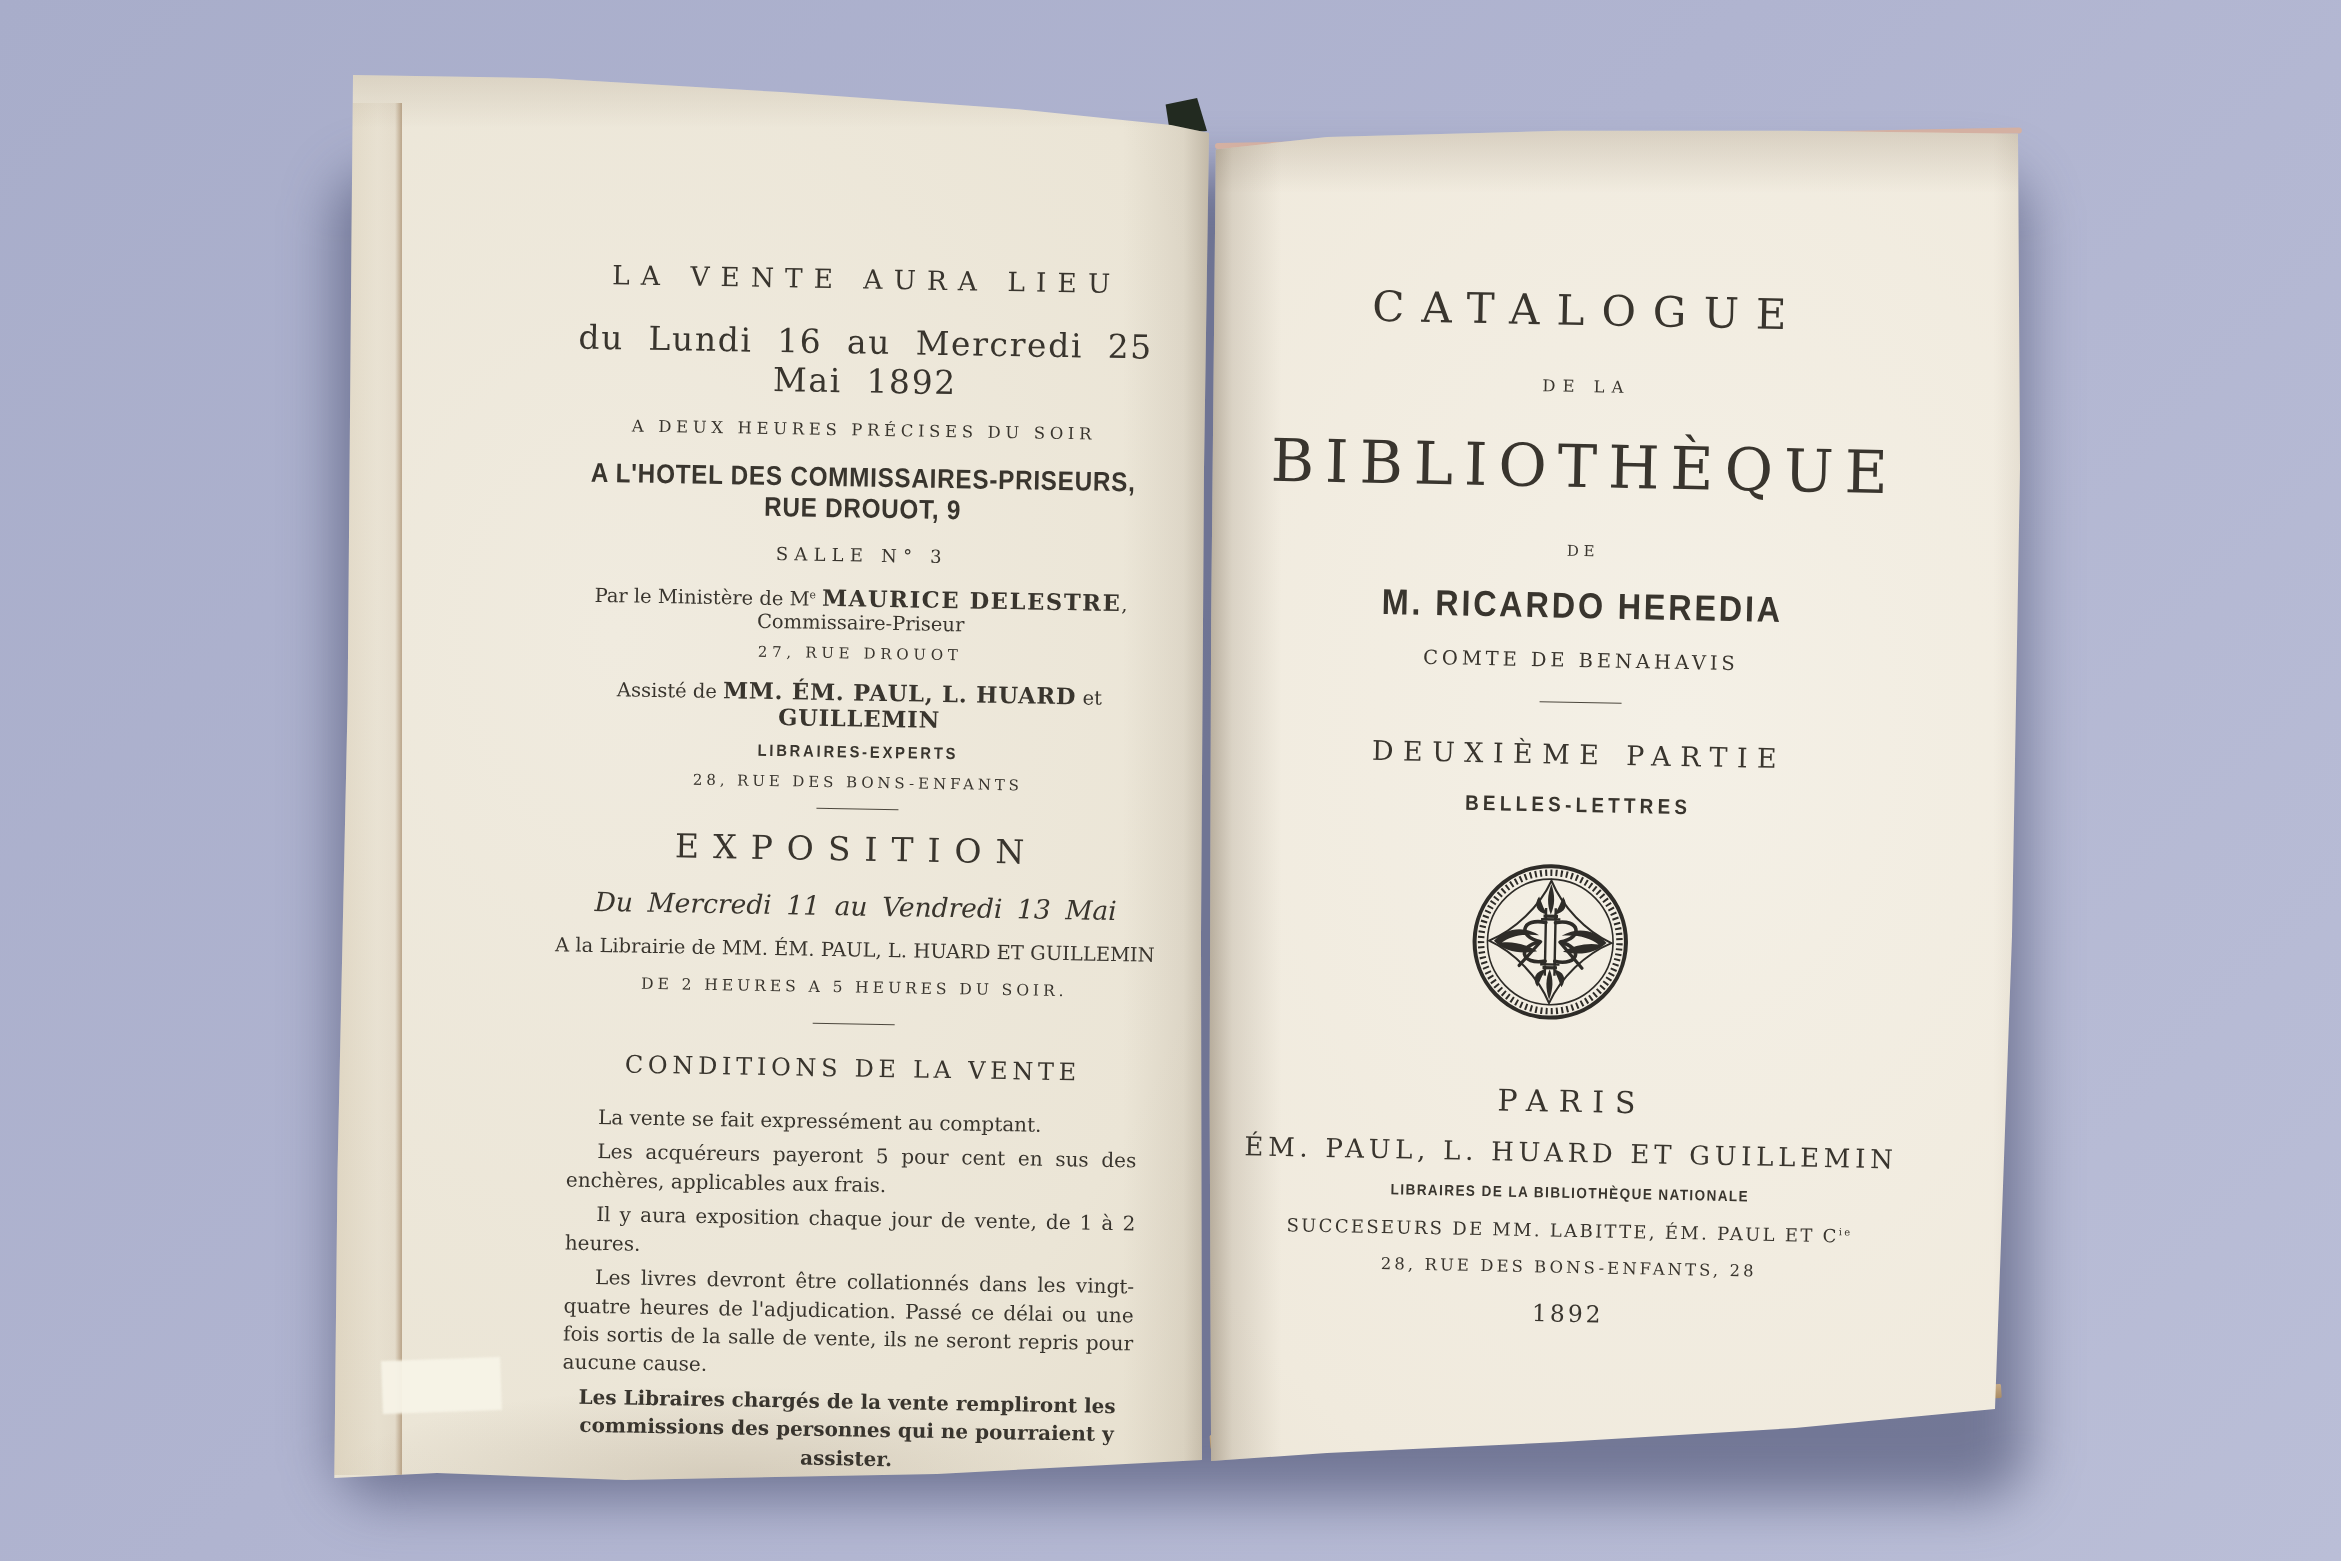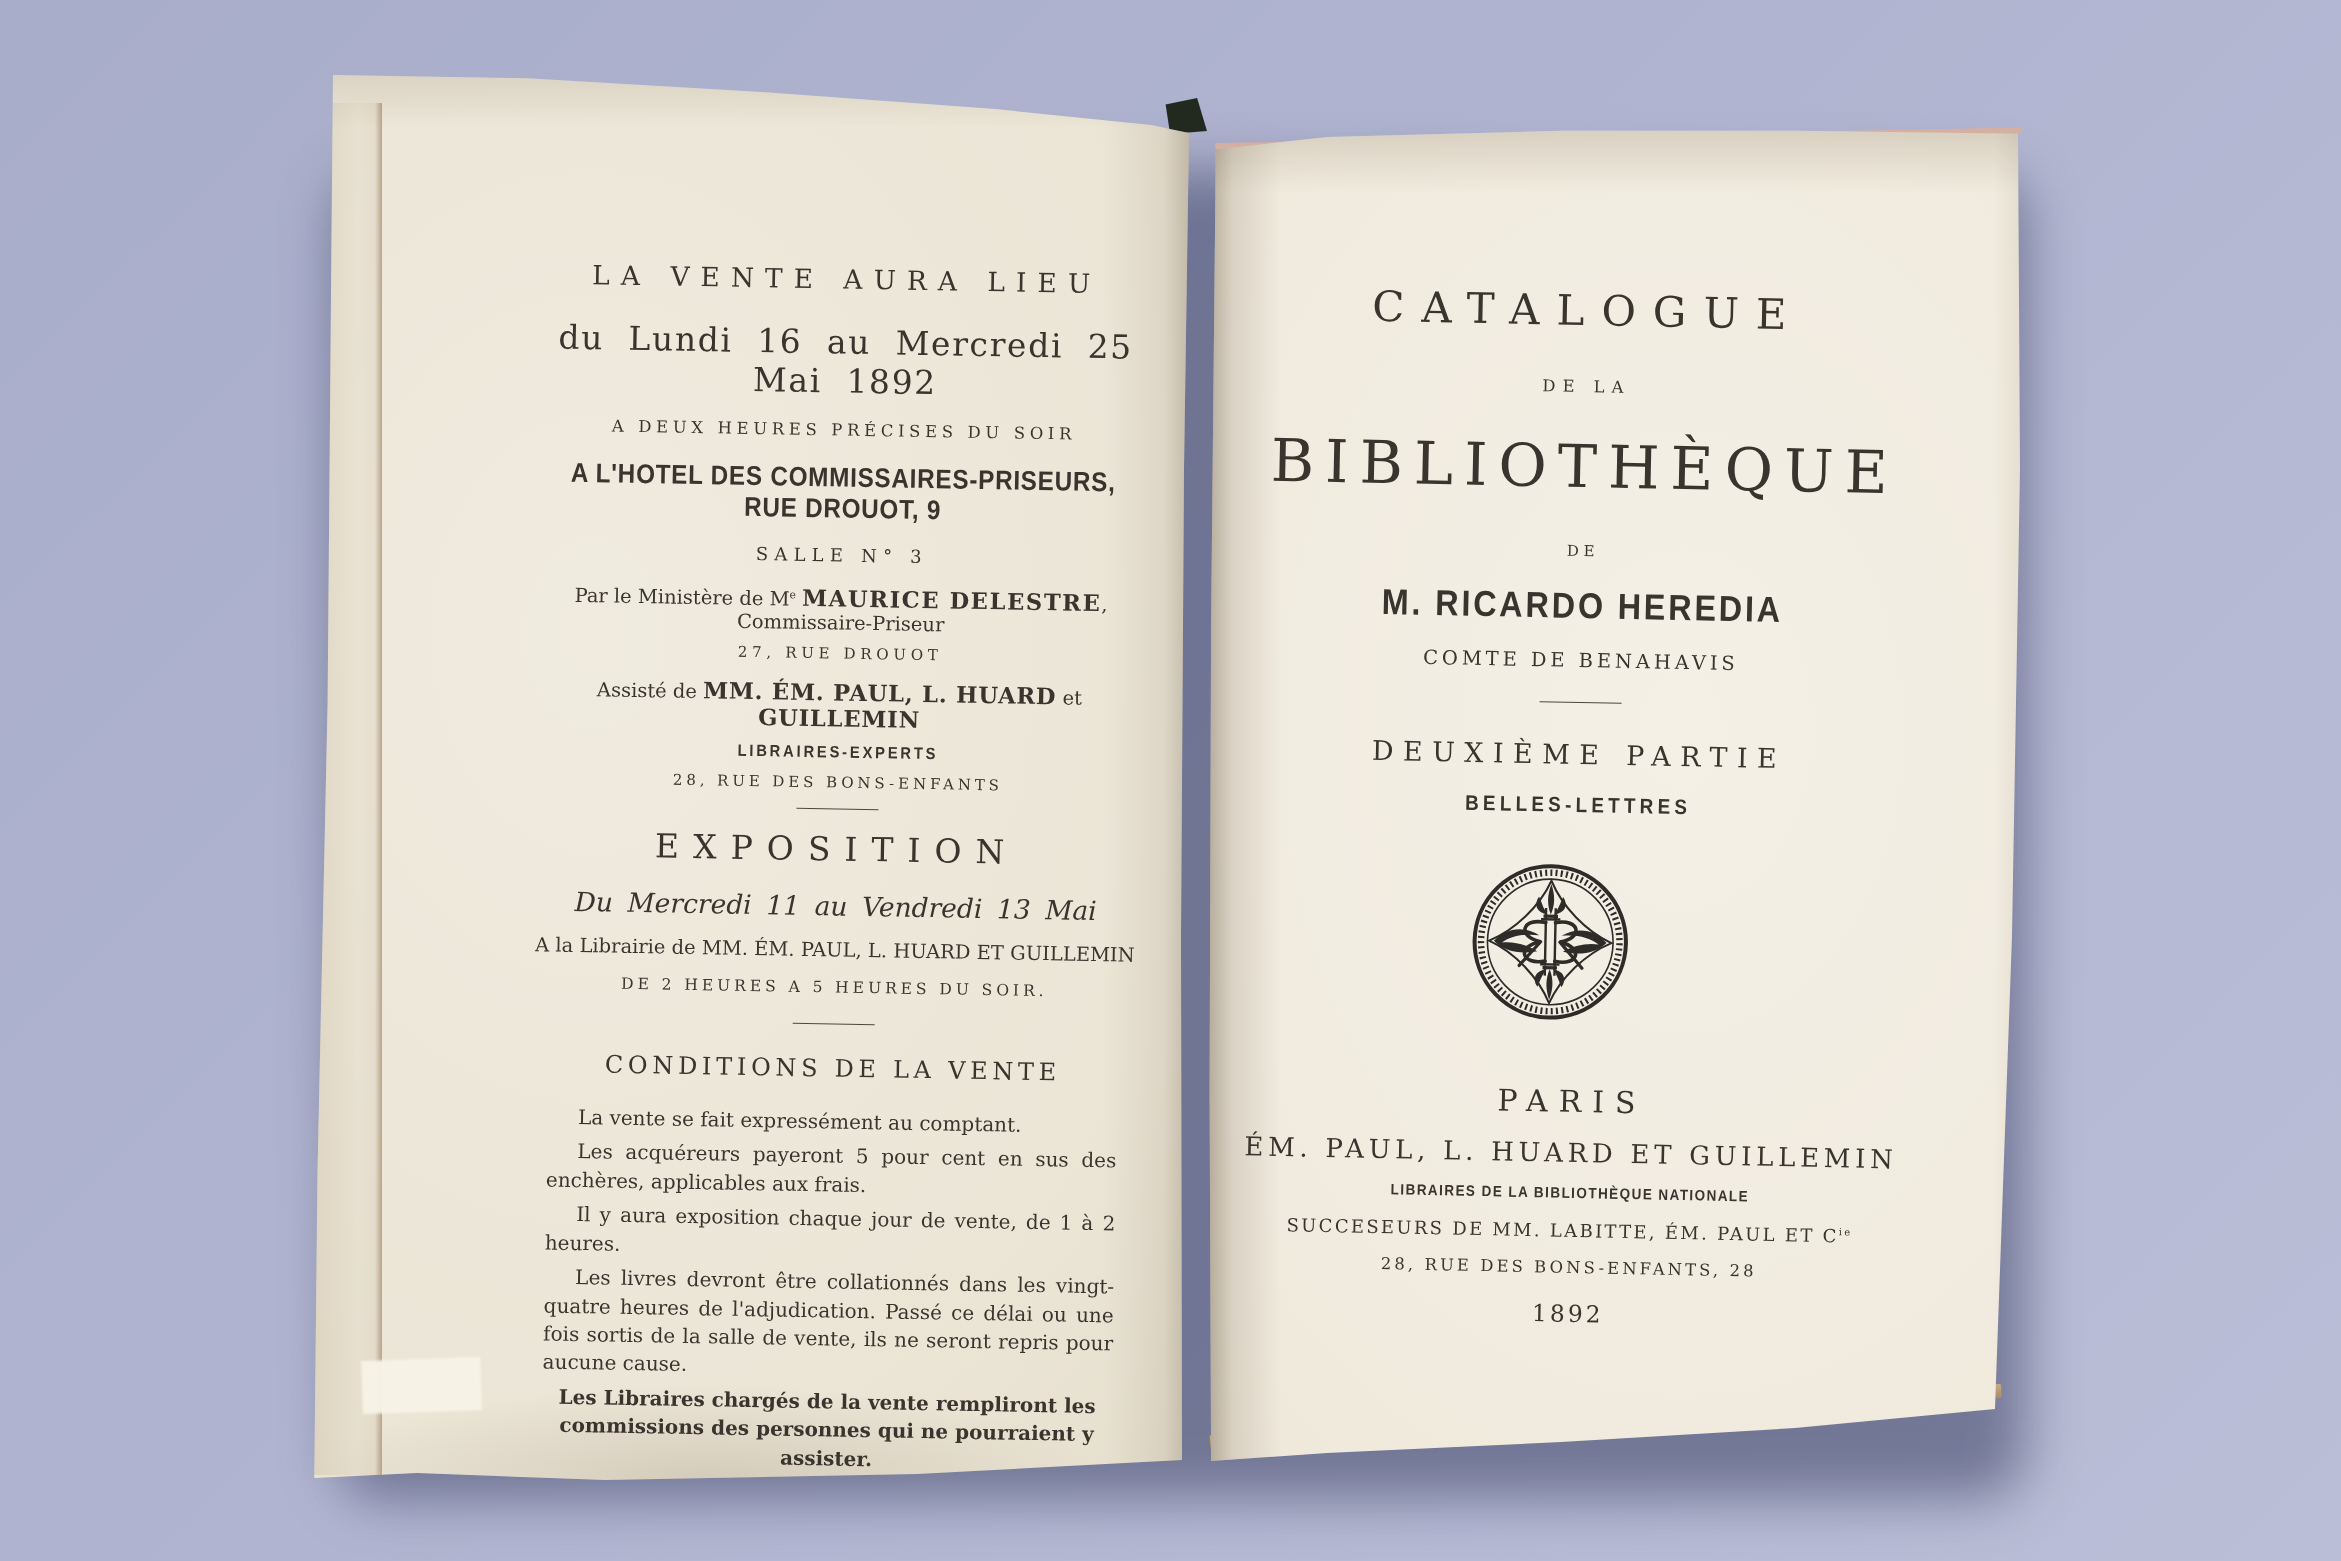--- a/index.html
+++ b/index.html
@@ -18,21 +18,21 @@
   .rp-bottom-sliver{left:1210px;top:1435px;width:793px;height:14px;
           background:linear-gradient(to bottom,#c7ab85,#a98c66);
           transform:rotate(-3.7deg);transform-origin:left center;border-radius:1.6px;}
   .gutter-nub-top{left:1162px;top:98px;width:45px;height:36px;background:#222a20;
           clip-path:polygon(8% 18%,78% 0%,100% 92%,18% 100%);}
   .gutter-nub-bottom{left:1094px;top:1418px;width:26.5px;height:23.4px;background:#433d2f;
           clip-path:polygon(0 28%,82% 0,100% 80%,12% 100%);}
 
   
   .page{position:absolute;}
-  .lp{left:312px;top:72px;width:878px;height:1409px;
+  .lp{left:332px;top:72px;width:878px;height:1409px;
       background:radial-gradient(120% 100% at 32% 40%, #f0ebdf 0%, #ebe5d6 60%, #e2dac7 100%);
       clip-path:polygon(21px 3.1px,215px 6.2px,449px 20px,683px 37px,839px 53px,877px 61px,
                         872px 397px,869px 865px,870px 1388px,
                         605px 1402px,293px 1408px,105px 1401px,2.3px 1406px,
                         5.5px 1099px,15.6px 631px,19.5px 162px);}
   .lp::before{content:"";position:absolute;inset:0;pointer-events:none;
       background:linear-gradient(to left, rgba(99,82,60,.30) 0%, rgba(99,82,60,.10) 3%, rgba(99,82,60,0) 10%),
                  linear-gradient(to bottom, rgba(120,100,75,.16) 0%, rgba(120,100,75,0) 4%),
                  radial-gradient(60% 9% at 45% 100%, rgba(120,100,75,.20), rgba(120,100,75,0) 75%);}
   .rp{left:1208px;top:126px;width:818px;height:1343px;

